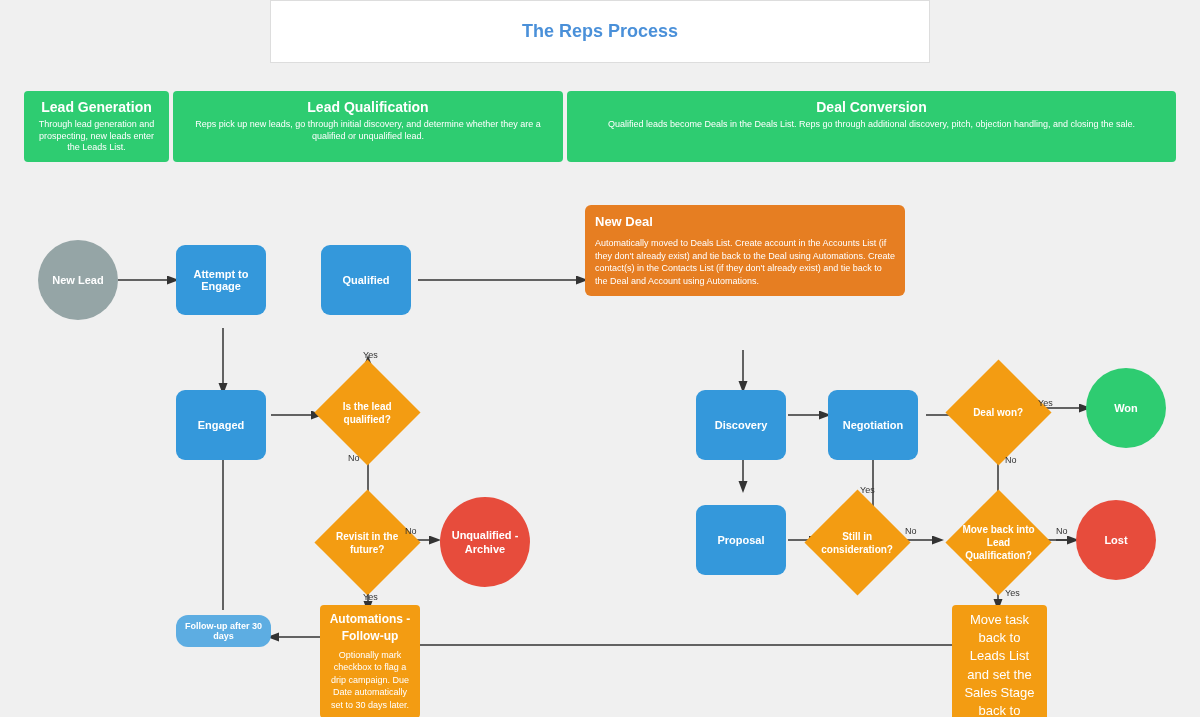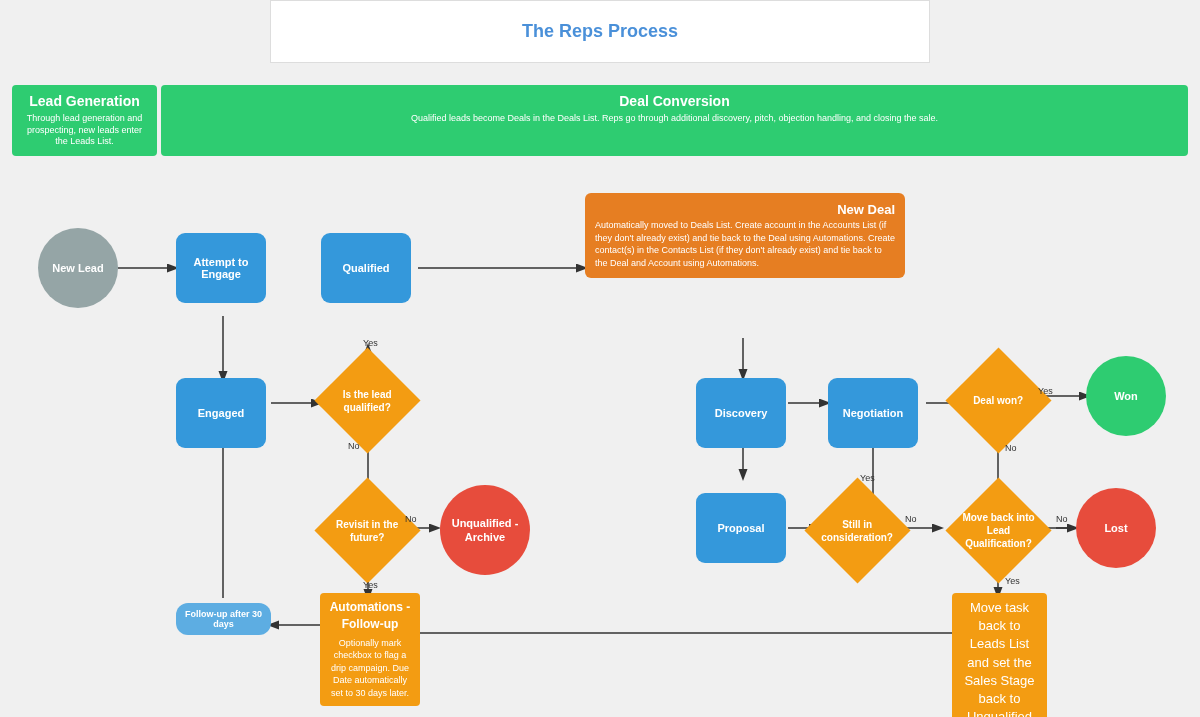--- a/index.html
+++ b/index.html
@@ -26,23 +26,23 @@
 
     .title-text {
       color: #4a90d9;
       font-size: 18px;
       font-weight: bold;
     }
 
     
     .phase-headers {
       display: flex;
-      margin: 22px 0;
+      margin: 28px 0;
       gap: 4px;
-      padding: 0 12px;
+      padding: 0 24px;
       justify-content: space-between;
     }
 
     .phase-header {
       background: #2ecc71;
       color: white;
       text-align: center;
       padding: 8px 10px;
       border-radius: 4px;
     }
@@ -125,21 +125,22 @@
       color: white;
       border-radius: 6px;
       padding: 8px 10px;
       font-size: 9px;
       line-height: 1.4;
     }
 
     .new-deal-box .nd-title {
       font-size: 13px;
       font-weight: bold;
-      text-align: right;
+      text-align: left;
+      margin-bottom: 6px;
     }
 
     
     .followup-box {
       position: absolute;
       background: #f39c12;
       color: white;
       border-radius: 4px;
       padding: 6px 8px;
       font-size: 9px;
@@ -204,20 +205,24 @@
 <div class="page-wrapper">
 
   <div class="title-area">
     <div class="title-text">The Reps Process</div>
   </div>
 
   <div class="phase-headers">
     <div class="phase-header phase-lead-gen">
       <div class="phase-title">Lead Generation</div>
       <div class="phase-desc">Through lead generation and prospecting, new leads enter the Leads List.</div>
+    </div>
+    <div class="phase-header phase-lead-qual">
+      <div class="phase-title">Lead Qualification</div>
+      <div class="phase-desc">Reps pick up new leads, go through initial discovery, and determine whether they are a qualified or unqualified lead.</div>
     </div>
     <div class="phase-header phase-deal-conv">
       <div class="phase-title">Deal Conversion</div>
       <div class="phase-desc">Qualified leads become Deals in the Deals List. Reps go through additional discovery, pitch, objection handling, and closing the sale.</div>
     </div>
   </div>
 
   <div class="diagram-area">
 
     <svg class="arrows-svg">

